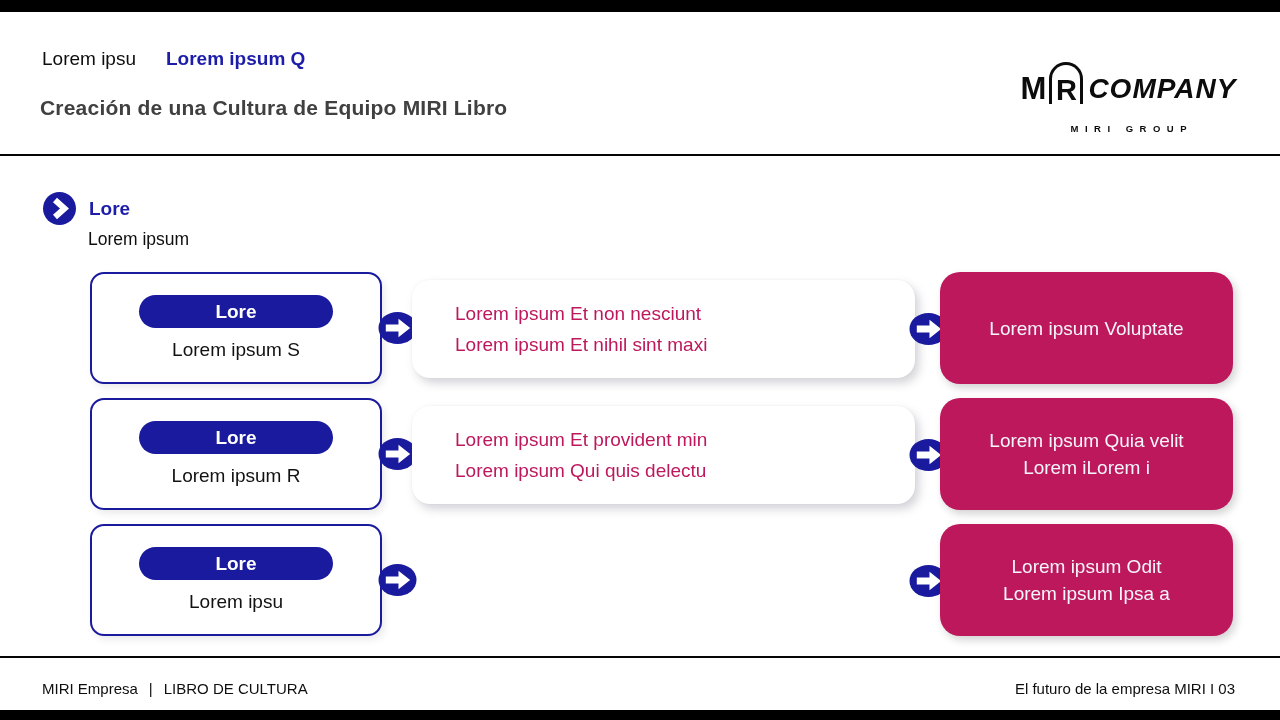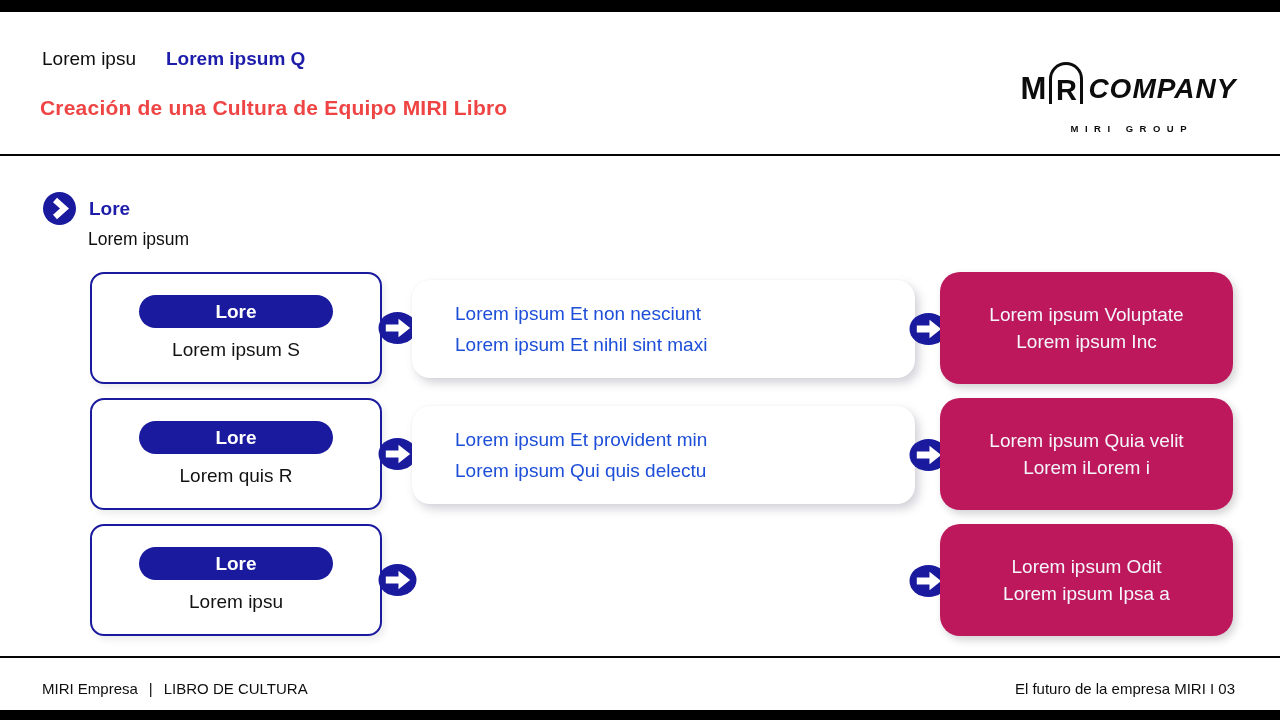--- a/index.html
+++ b/index.html
@@ -8,21 +8,21 @@
     font-family:"Liberation Sans",sans-serif;overflow:hidden;
     -webkit-font-smoothing:antialiased;
   }
   .bar-top{position:absolute;left:0;top:0;width:1280px;height:12px;background:#000;}
   .bar-bottom{position:absolute;left:0;bottom:0;width:1280px;height:10px;background:#000;}
 
   
   .header-row{position:absolute;left:42px;top:48px;display:flex;align-items:baseline;gap:30px;font-size:19px;}
   .crumb-plain{color:#0e0e0e;}
   .crumb-active{color:#1d1daa;font-weight:700;}
-  .slide-title{position:absolute;left:40px;top:96px;font-size:21px;font-weight:700;color:#ef4444;letter-spacing:.2px;}
+  .slide-title{position:absolute;left:40px;top:96px;font-size:21px;font-weight:700;color:#404040;letter-spacing:.2px;}
 
   
   .logo{position:absolute;top:60px;right:44px;width:215px;text-align:center;color:#0c0c0c;}
   .logo-main{display:flex;align-items:flex-end;justify-content:center;height:44px;}
   .logo-m{font-size:31px;font-weight:800;line-height:30px;}
   .logo-arch{display:inline-flex;align-items:flex-end;justify-content:center;
     height:42px;min-width:34px;padding:0 1px;margin:0 3px;
     border:3.5px solid #0c0c0c;border-bottom:none;border-radius:17px 17px 0 0;box-sizing:border-box;}
   .logo-arch span{font-size:29px;font-weight:800;line-height:28px;}
   .logo-company{font-size:28px;font-style:italic;font-weight:600;letter-spacing:1px;line-height:30px;margin-left:2px;}
@@ -45,21 +45,21 @@
     box-shadow:3px 4px 7px rgba(0,0,0,0.08);}
   .pill{width:194px;height:33px;border-radius:17px;background:#1a1a9e;color:#fff;
     font-size:19px;font-weight:700;display:flex;align-items:center;justify-content:center;}
   .src-label{font-size:19px;color:#121212;}
   .arrow{position:absolute;width:39px;height:34px;}
   .arrow-a{left:288px;top:39px;}
   .arrow-b{left:819px;top:40px;}
   .mid-box{position:absolute;left:322px;top:8px;width:503px;height:98px;background:#fff;border-radius:18px;
     box-shadow:4px 5px 10px rgba(110,110,130,0.30),0 0 2px rgba(0,0,0,0.05);
     display:flex;flex-direction:column;justify-content:center;padding-left:43px;box-sizing:border-box;}
-  .mid-line{font-size:19px;line-height:31px;color:#1d4ed8;}
+  .mid-line{font-size:19px;line-height:31px;color:#be185d;}
   .res-box{position:absolute;left:850px;top:0;width:293px;height:112px;background:#be185d;border-radius:20px;
     color:#f4f6fb;display:flex;flex-direction:column;align-items:center;justify-content:center;
     font-size:19px;line-height:27px;box-shadow:3px 4px 8px rgba(0,0,0,0.18);text-align:center;}
 
   
   .footer-left{position:absolute;left:42px;top:680px;display:flex;align-items:baseline;gap:11px;font-size:15px;color:#0e0e0e;}
   .footer-right{position:absolute;right:45px;top:680px;font-size:15px;color:#0e0e0e;}
 </style>
 </head>
 <body>
@@ -109,30 +109,29 @@
     <div class="mid-box">
       <div class="mid-line">Lorem ipsum Et non nesciunt</div>
       <div class="mid-line">Lorem ipsum Et nihil sint maxi</div>
     </div>
     <svg class="arrow arrow-b" viewBox="0 0 40 34">
       <ellipse cx="20" cy="17" rx="19.5" ry="16.5" fill="#1a1a9e"></ellipse>
       <polygon points="8,13.5 21,13.5 21,7.5 33,17 21,26.5 21,20.5 8,20.5" fill="#ffffff"></polygon>
     </svg>
     <div class="res-box">
       <div>Lorem ipsum Voluptate</div>
-      <div>Lorem ipsum Inc</div>
     </div>
   </div>
 
   <div class="flow-row" style="top:398px">
     <div class="src-box">
       <div class="pill">
           <span>Lore</span>
         </div>
-      <div class="src-label">Lorem quis R</div>
+      <div class="src-label">Lorem ipsum R</div>
     </div>
     <svg class="arrow arrow-a" viewBox="0 0 40 34">
       <ellipse cx="20" cy="17" rx="19.5" ry="16.5" fill="#1a1a9e"></ellipse>
       <polygon points="8,13.5 21,13.5 21,7.5 33,17 21,26.5 21,20.5 8,20.5" fill="#ffffff"></polygon>
     </svg>
     <div class="mid-box">
       <div class="mid-line">Lorem ipsum Et provident min</div>
       <div class="mid-line">Lorem ipsum Qui quis delectu</div>
     </div>
     <svg class="arrow arrow-b" viewBox="0 0 40 34">

